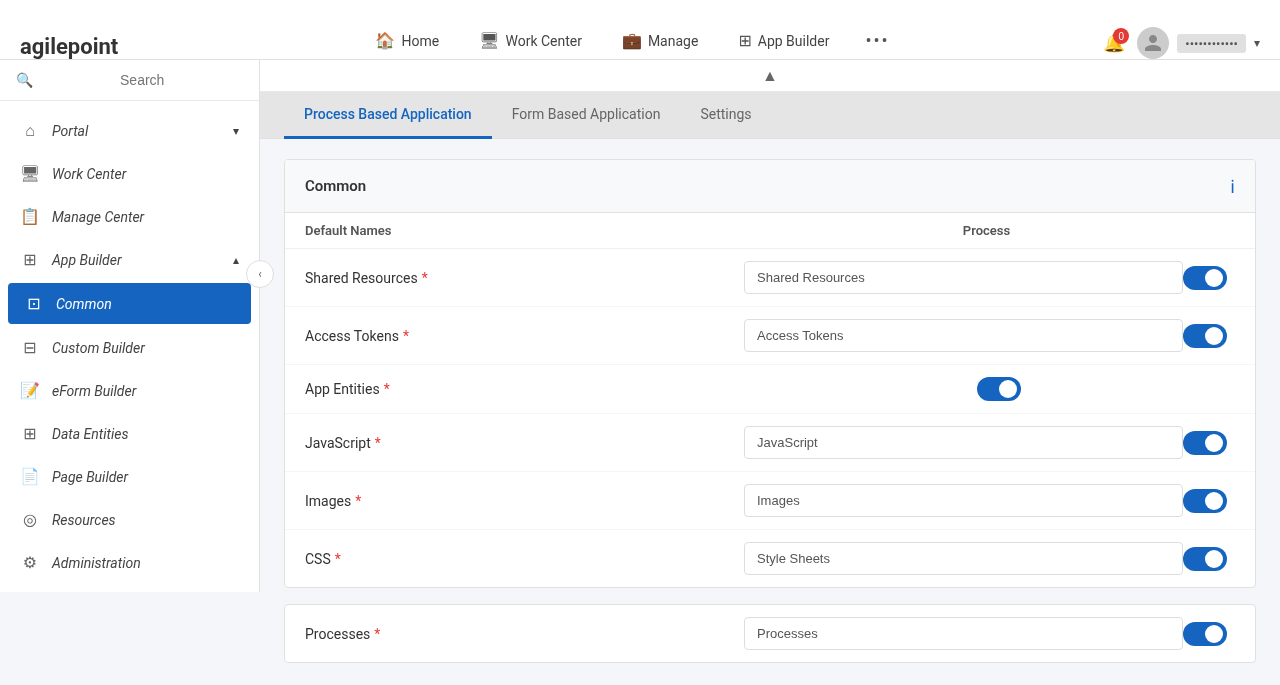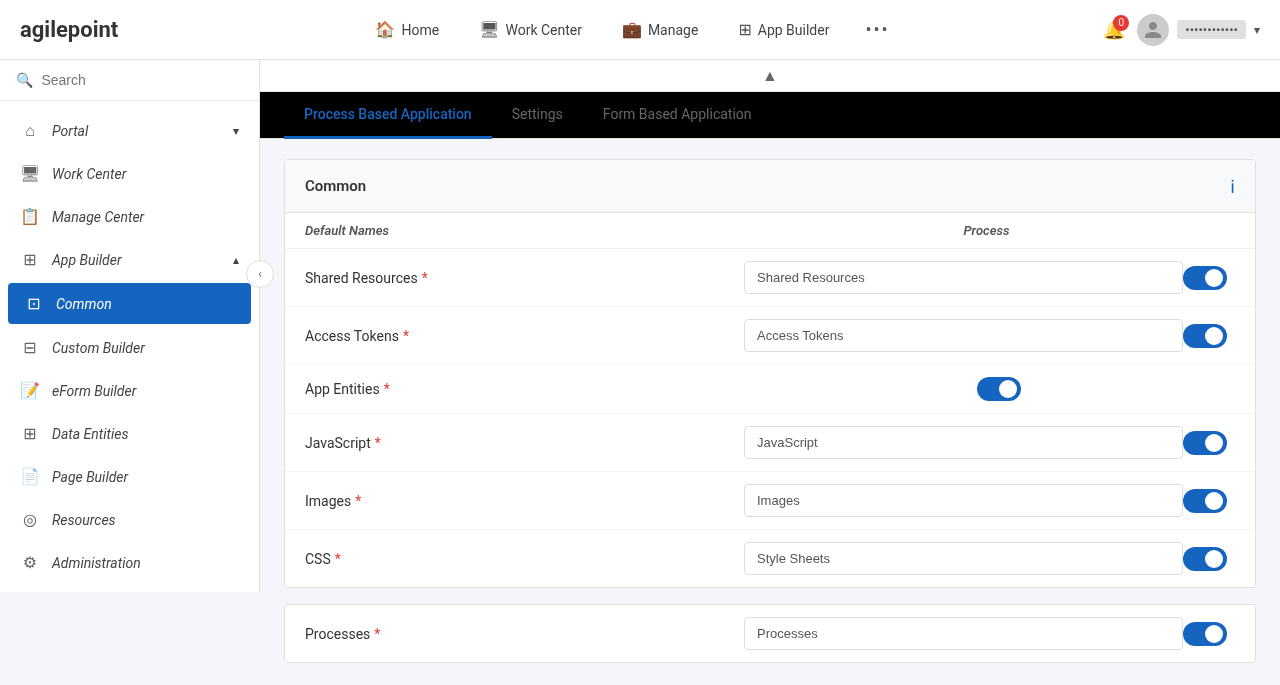--- a/index.html
+++ b/index.html
@@ -1,20 +1,20 @@
 <!DOCTYPE html>
 <html><head>
   <meta charset="utf-8">
   <style>
     * { box-sizing: border-box; margin: 0; padding: 0; }
     body { font-family: -apple-system, BlinkMacSystemFont, 'Segoe UI', Roboto, sans-serif; background: #f5f6fa; color: #333; height: 685px; overflow: hidden; }
 
     
     .topnav {
-      display: flex; align-items: center; background: #fff;
+      display: flex; align-items: flex-end; background: #fff;
       height: 60px; padding: 0 20px; border-bottom: 1px solid #e0e0e0;
       position: relative; z-index: 10;
     }
     .logo { font-size: 22px; font-weight: 700; color: #0066cc; margin-right: 40px; }
     .logo span { color: #333; }
     .nav-items { display: flex; align-items: center; gap: 8px; flex: 1; justify-content: center; }
     .nav-item {
       display: flex; align-items: center; gap: 6px;
       padding: 8px 16px; border-radius: 4px; cursor: pointer;
       font-size: 14px; color: #444; text-decoration: none;
@@ -42,21 +42,21 @@
     .sidebar {
       width: 260px; background: #fff; border-right: 1px solid #e0e0e0;
       display: flex; flex-direction: column; flex-shrink: 0; overflow-y: auto;
     }
     .search-bar {
       display: flex; align-items: center; gap: 8px;
       padding: 12px 16px; border-bottom: 1px solid #e8e8e8;
     }
     .search-bar input {
       border: none; outline: none; font-size: 14px; color: #666;
-      background: transparent; flex: 1;
+      background: transparent; flex: 1; text-align: center;
     }
     .search-icon { color: #999; font-size: 14px; }
     .sidebar-nav { flex: 1; padding: 8px 0; }
     .sidebar-item {
       display: flex; align-items: center; gap: 12px;
       padding: 12px 20px; cursor: pointer; font-size: 14px; color: #444;
       position: relative;
     }
     .sidebar-item.active { background: #1565c0; color: #fff; border-radius: 4px; margin: 0 8px; }
     .sidebar-item.active .sidebar-icon { color: #fff; }
@@ -70,21 +70,21 @@
     
     .top-collapse {
       display: flex; justify-content: center; padding: 6px 0;
       background: #fff; border-bottom: 1px solid #e8e8e8;
       cursor: pointer; color: #666;
     }
 
     
     .tabs {
       display: flex; align-items: center; gap: 0;
-      background: #000000; padding: 0 24px;
+      background: #e5e5e5; padding: 0 24px;
       border-bottom: 1px solid #e0e0e0;
     }
     .tab {
       padding: 14px 20px; font-size: 14px; color: #666;
       cursor: pointer; border-bottom: 3px solid transparent;
       margin-bottom: -1px;
     }
     .tab.active { color: #1565c0; border-bottom-color: #1565c0; font-weight: 500; }
 
     
@@ -100,21 +100,20 @@
       padding: 14px 20px; background: #f8f9fb; border-bottom: 1px solid #e0e0e0;
     }
     .section-title { font-size: 15px; font-weight: 600; color: #333; }
     .info-icon { color: #1565c0; font-size: 18px; cursor: pointer; }
 
     
     .table-header {
       display: grid; grid-template-columns: 1fr 1fr auto;
       padding: 10px 20px; gap: 24px;
       border-bottom: 1px solid #f0f0f0;
-      font-style: italic;
     }
     .table-header span { font-size: 13px; font-weight: 600; color: #555; }
     .table-header .col-visible { text-align: center; padding-right: 8px; }
 
     
     .table-row {
       display: grid; grid-template-columns: 1fr 1fr auto;
       align-items: center; padding: 12px 20px; gap: 0;
       border-bottom: 1px solid #f5f5f5;
     }
@@ -267,22 +266,22 @@
 
     <div class="sidebar-toggle">‹</div>
   </div>
 
   <div class="main">
 
     <div class="top-collapse">▲</div>
 
     <div class="tabs">
       <div class="tab active">Process Based Application</div>
+      <div class="tab">Form Based Application</div>
       <div class="tab">Settings</div>
-      <div class="tab">Form Based Application</div>
     </div>
 
     <div class="content-area">
 
       <div class="section">
         <div class="section-header">
           <span class="section-title">Common</span>
           <span class="info-icon">ℹ</span>
         </div>
 

